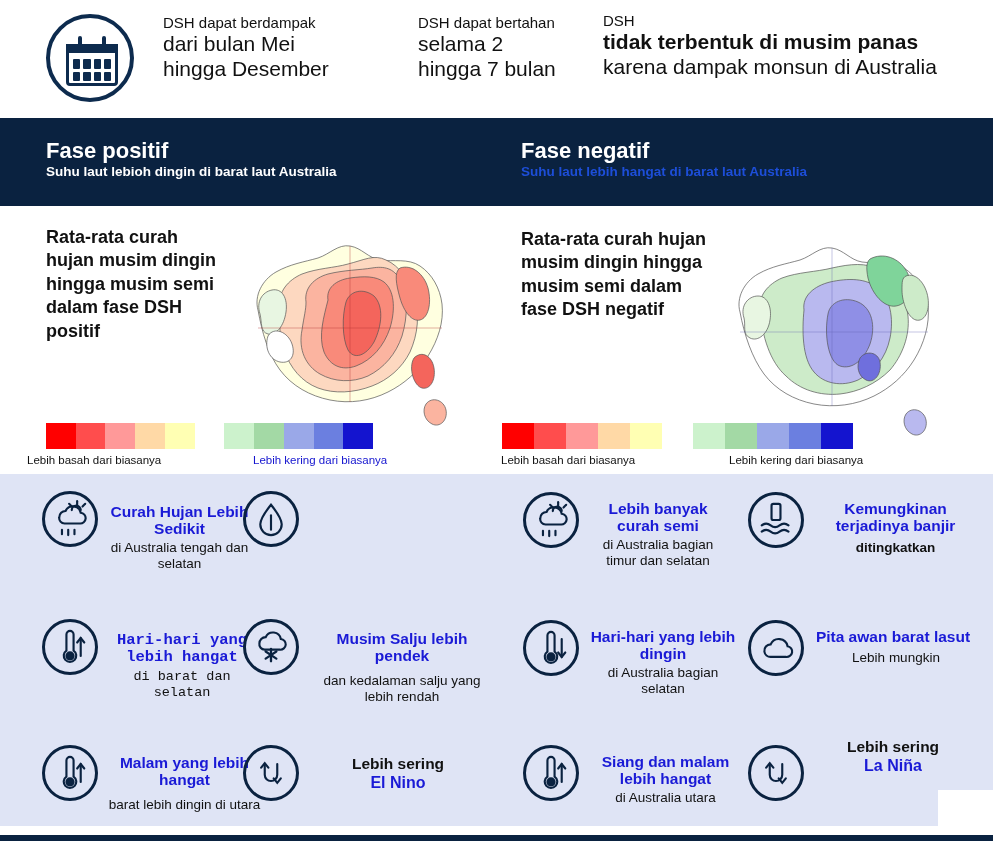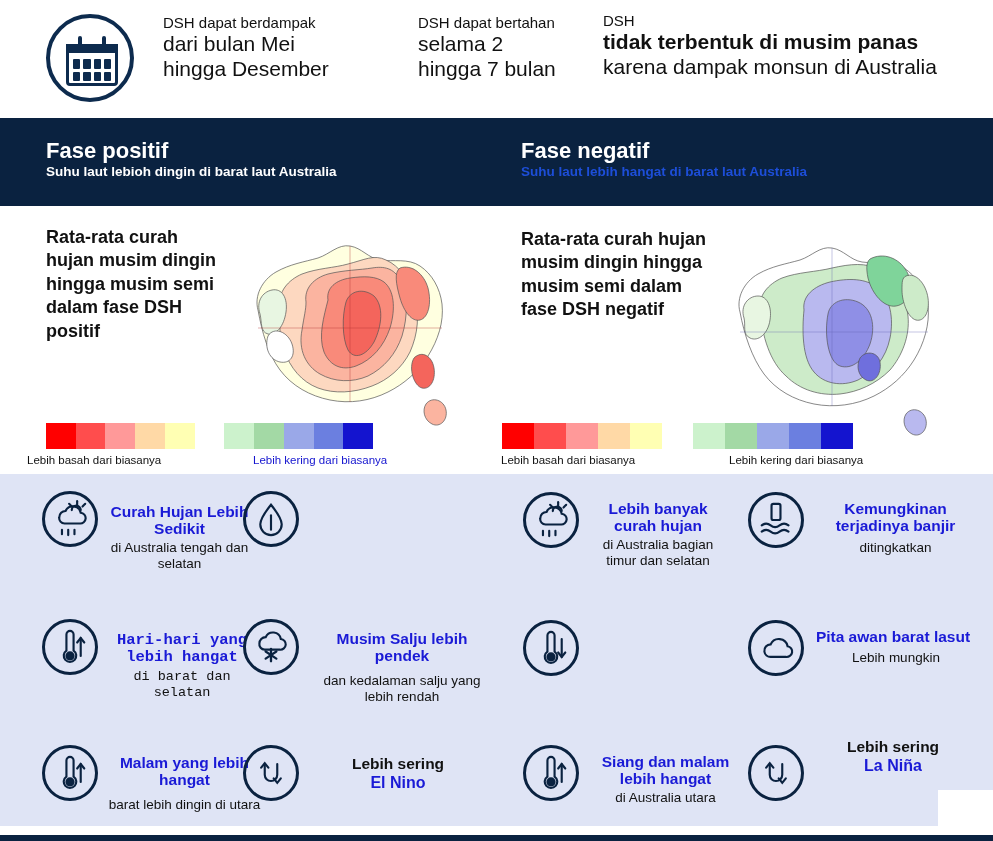--- a/index.html
+++ b/index.html
@@ -63,21 +63,21 @@
   .scalelab{position:absolute;font-size:11.5px;color:#111;}
   .sl-l1{left:27px;top:454px;}
   .sl-l2{left:253px;top:454px;color:#1414cf;}
   .sl-r1{left:501px;top:454px;}
   .sl-r2{left:729px;top:454px;}
   .fcircle{position:absolute;width:56px;height:56px;border:3px solid #0a2240;border-radius:50%;box-sizing:border-box;}
   .ftext{position:absolute;text-align:center;}
   .fhead{font-weight:bold;font-size:15.5px;color:#1a1ad6;line-height:1.12;}
   .fhead.black{color:#111;}
   .fsub{font-size:13.5px;color:#111;line-height:1.18;margin-top:2px;}
-  .fsub.bold{font-weight:normal;}
+  .fsub.bold{font-weight:bold;}
   .fsub.blue{color:#1a1ad6;font-weight:bold;font-size:16px;}
 
   
   .ic{position:absolute;left:0;top:0;width:100%;height:100%;}
   .edge{position:absolute;left:0;top:835px;width:993px;height:6px;background:#0a2240;}
   .whitepatch{position:absolute;background:#ffffff;}
 </style>
 </head>
 <body>
 
@@ -308,21 +308,21 @@
           <path d="M36 12 v-4"></path>
           <path d="M42 14 l3-3"></path>
           <path d="M30 14 l-3-3"></path>
       <path d="M19 40 v5"></path>
           <path d="M26 40 v6"></path>
           <path d="M33 40 v5"></path>
         </g>
       </svg>
   </div>
   <div class="ftext" style="left:588px;top:500px;width:140px;">
-    <div class="fhead">Lebih banyak curah hujan</div>
+    <div class="fhead">Lebih banyak curah semi</div>
     <div class="fsub">di Australia bagian timur dan selatan</div>
   </div>
 
   <div class="fcircle" style="left:748px;top:492px;">
     <svg class="ic" viewBox="0 0 56 56">
         <g fill="none" stroke="#0a2240" stroke-width="2.4" stroke-linecap="round">
       <rect x="23" y="10" width="10" height="18" rx="2"></rect>
       <path d="M12 34 q5-4 10 0 t10 0 t10 0"></path>
           <path d="M12 41 q5-4 10 0 t10 0 t10 0"></path>
         </g>
@@ -336,20 +336,24 @@
   <div class="fcircle" style="left:523px;top:620px;">
     <svg class="ic" viewBox="0 0 56 56">
         <g fill="none" stroke="#0a2240" stroke-width="2.4" stroke-linecap="round">
       <path d="M24 14 a4 4 0 0 1 8 0 v18 a7 7 0 1 1 -8 0z"></path>
           <circle cx="28" cy="38" r="4" fill="#0a2240"></circle>
       <path d="M40 18 V38"></path>
           <path d="M36 33 l4 5 4-5"></path>
         </g>
       </svg>
   </div>
+  <div class="ftext" style="left:588px;top:628px;width:150px;">
+    <div class="fhead">Hari-hari yang lebih dingin</div>
+    <div class="fsub">di Australia bagian selatan</div>
+  </div>
 
   <div class="fcircle" style="left:748px;top:620px;">
     <svg class="ic" viewBox="0 0 56 56">
         <g fill="none" stroke="#0a2240" stroke-width="2.4" stroke-linecap="round">
       <path d="M15 32 a7 7 0 0 1 7-8 a10 10 0 0 1 19 2 a6 6 0 0 1 -2 12 H22 a7 7 0 0 1 -7-6z"></path>
         </g>
       </svg>
   </div>
   <div class="ftext" style="left:813px;top:628px;width:160px;">
     <div class="fhead">Pita awan barat lasut</div>

